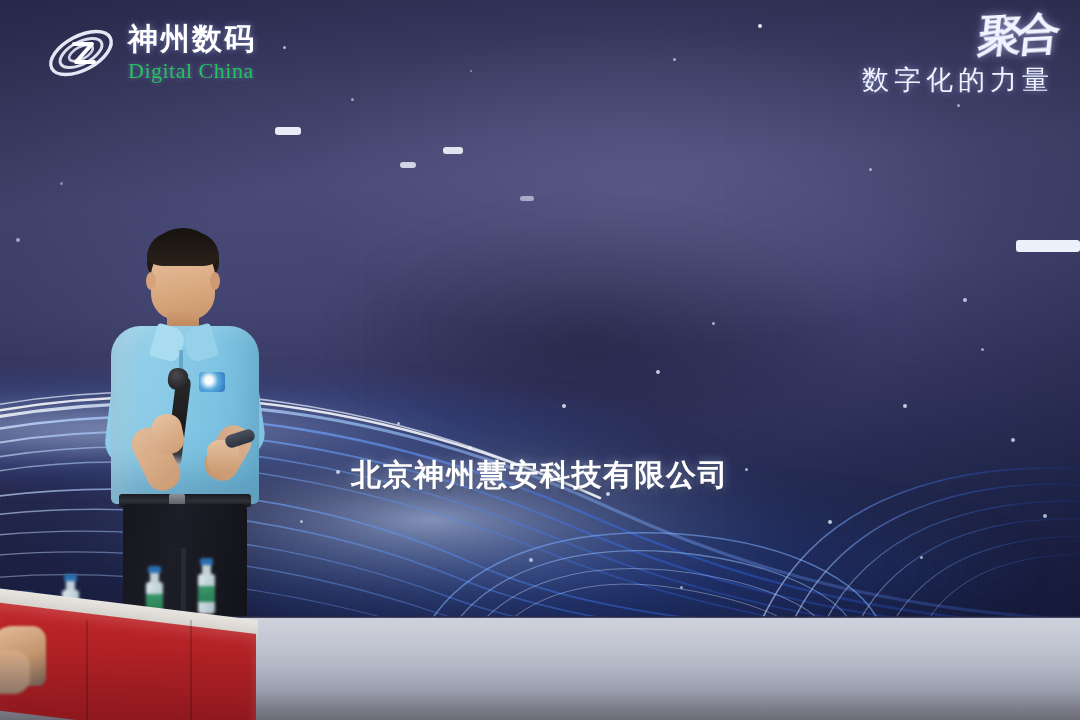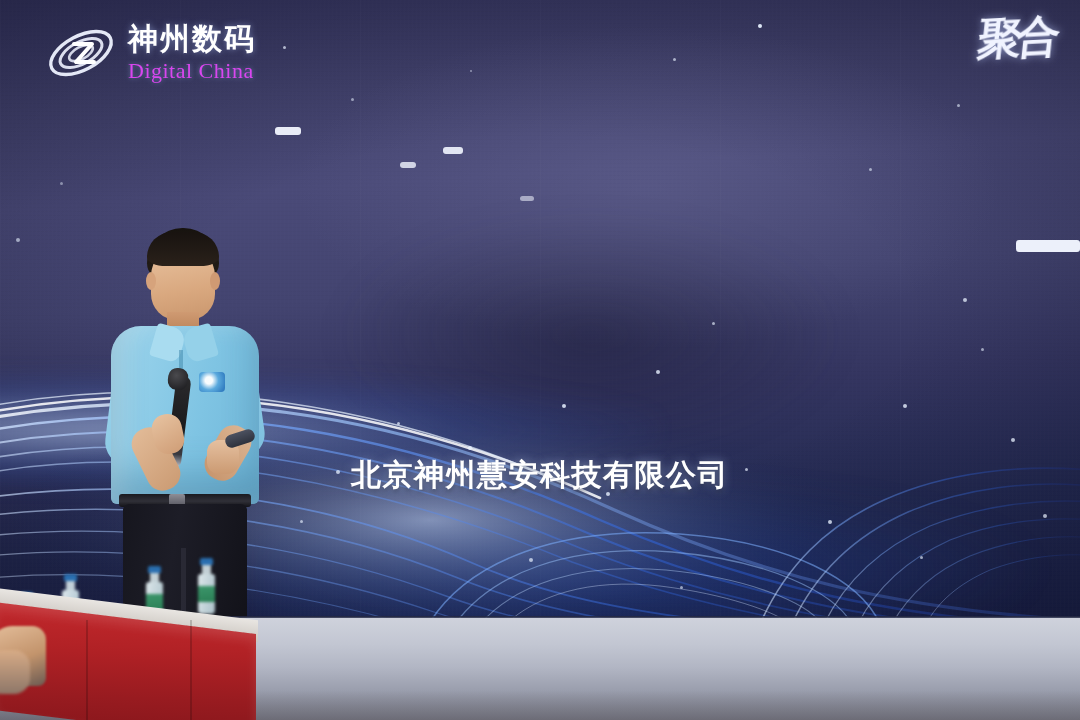--- a/index.html
+++ b/index.html
@@ -70,21 +70,21 @@
 
   
   .logo-dc{position:absolute;left:44px;top:22px;display:flex;align-items:center;gap:10px;}
   .logo-dc-mark{width:74px;height:62px;}
   .logo-dc-txt{display:flex;flex-direction:column;line-height:1;}
   .logo-cn{
     color:#fff;font-size:30px;font-weight:bold;letter-spacing:2px;
     text-shadow:0 0 6px rgba(180,200,255,.5);
   }
   .logo-en{
-    color:#d946ef;font-family:"Liberation Serif","DejaVu Serif",serif;
+    color:#22c55e;font-family:"Liberation Serif","DejaVu Serif",serif;
     font-size:22px;letter-spacing:.5px;margin-top:6px;
     text-shadow:0 0 5px rgba(170,190,255,.45);
   }
   .logo-ju{position:absolute;right:26px;top:18px;text-align:right;}
   .ju-mark{
     color:#f0f3ff;font-size:44px;font-weight:bold;line-height:.92;
     font-family:"DejaVu Serif","Liberation Serif",serif;
     transform:skewX(-9deg) rotate(-3deg);
     text-shadow:0 0 8px rgba(190,205,255,.6);
     letter-spacing:-6px;
@@ -371,20 +371,21 @@
         <path d="M30,22 L48,22 L32,40 L50,40" fill="none" stroke="#ffffff" stroke-width="4" stroke-linecap="round" stroke-linejoin="round"></path>
       </svg>
       <div class="logo-dc-txt">
         <div class="logo-cn">神州数码</div>
         <div class="logo-en">Digital China</div>
       </div>
     </div>
 
     <div class="logo-ju">
       <div class="ju-mark">聚合</div>
+      <div class="ju-sub">数字化的力量</div>
     </div>
 
     <div class="slide-company">北京神州慧安科技有限公司</div>
 
     <div class="bar" style="left:275px;top:127px;width:26px;height:8px;opacity:.95;"></div>
     <div class="bar" style="left:443px;top:147px;width:20px;height:7px;opacity:.9;"></div>
     <div class="bar" style="left:400px;top:162px;width:16px;height:6px;opacity:.8;"></div>
     <div class="bar" style="left:1016px;top:240px;width:64px;height:12px;opacity:.97;"></div>
     <div class="bar" style="left:520px;top:196px;width:14px;height:5px;opacity:.55;"></div>
 

